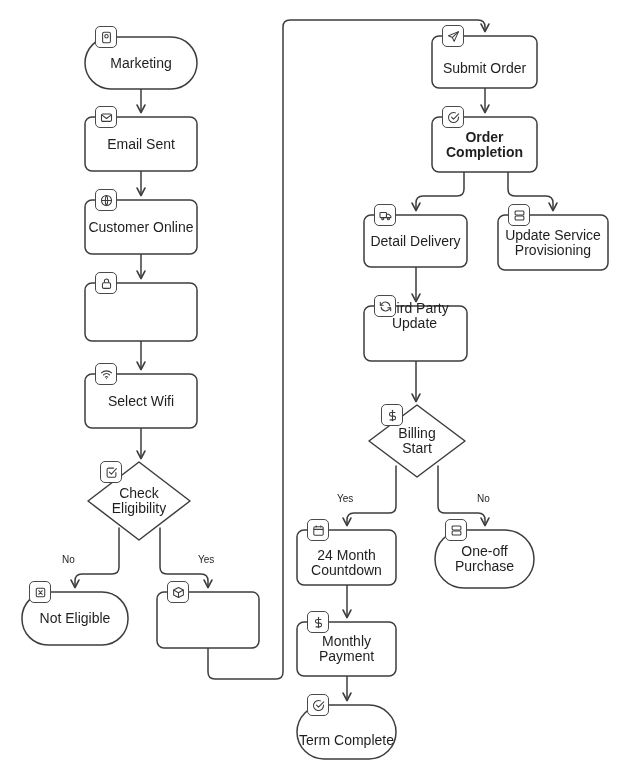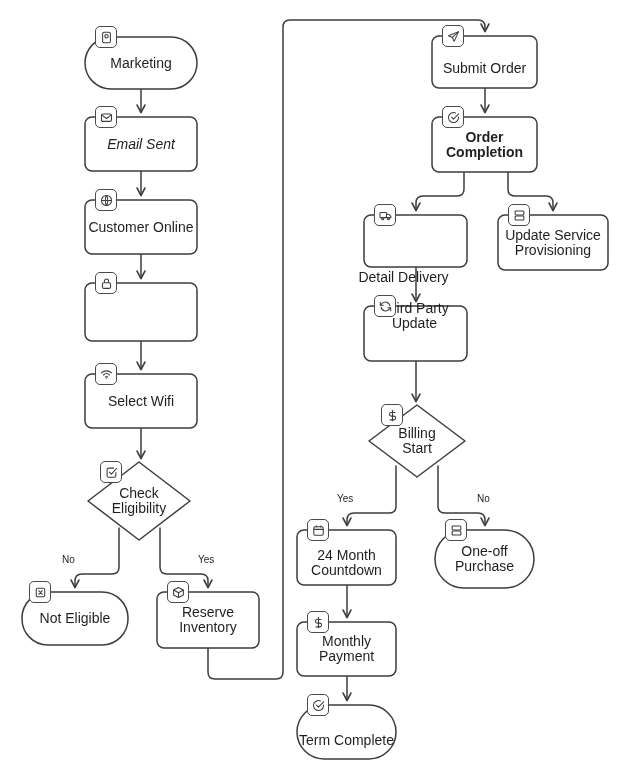--- a/index.html
+++ b/index.html
@@ -126,33 +126,31 @@
       <rect x="364" y="306" width="103" height="55" rx="7"></rect>
       <path d="M417,405 L465,441 L417,477 L369,441 Z"></path>
       <rect x="297" y="530" width="99" height="55" rx="7"></rect>
       <rect x="435" y="530" width="99" height="58" rx="29"></rect>
       <rect x="297" y="622" width="99" height="54" rx="7"></rect>
       <rect x="297" y="705" width="99" height="54" rx="27"></rect>
     </g>
   </svg>
 
   <div class="node-label" style="left:85px; top:37px; width:112px; height:52px;">Marketing</div>
-  <div class="node-label" style="left:85px; top:117px; width:112px; height:54px;font-style:italic;">Email Sent</div>
+  <div class="node-label" style="left:85px; top:117px; width:112px; height:54px;">Email Sent</div>
   <div class="node-label" style="left:85px; top:200px; width:112px; height:54px;">Customer Online</div>
   <div class="node-label" style="left:85px; top:374px; width:112px; height:54px;">Select Wifi</div>
   <div class="node-label" style="left:88px; top:472px; width:102px; height:58px;">Check
 Eligibility</div>
   <div class="node-label" style="left:22px; top:592px; width:106px; height:53px;">Not Eligible</div>
-  <div class="node-label" style="left:157px; top:592px; width:102px; height:56px;">Reserve
-Inventory</div>
 
   <div class="node-label" style="left:432px; top:36px; width:105px; height:65px;">Submit Order</div>
   <div class="node-label" style="left:432px; top:117px; width:105px; height:55px;font-weight:bold;">Order
 Completion</div>
-  <div class="node-label" style="left:352px; top:215px; width:103px; height:52px;margin-top:36px;">Detail Delivery</div>
+  <div class="node-label" style="left:364px; top:215px; width:103px; height:52px;">Detail Delivery</div>
   <div class="node-label" style="left:496px; top:215px; width:114px; height:55px;">Update Service
 Provisioning</div>
   <div class="node-label" style="left:364px; top:288px; width:101px; height:55px;">Third Party
 Update</div>
   <div class="node-label" style="left:369px; top:414px; width:96px; height:54px;">Billing
 Start</div>
   <div class="node-label" style="left:297px; top:530px; width:99px; height:66px;">24 Month
 Countdown</div>
   <div class="node-label" style="left:435px; top:530px; width:99px; height:58px;">One-off
 Purchase</div>

